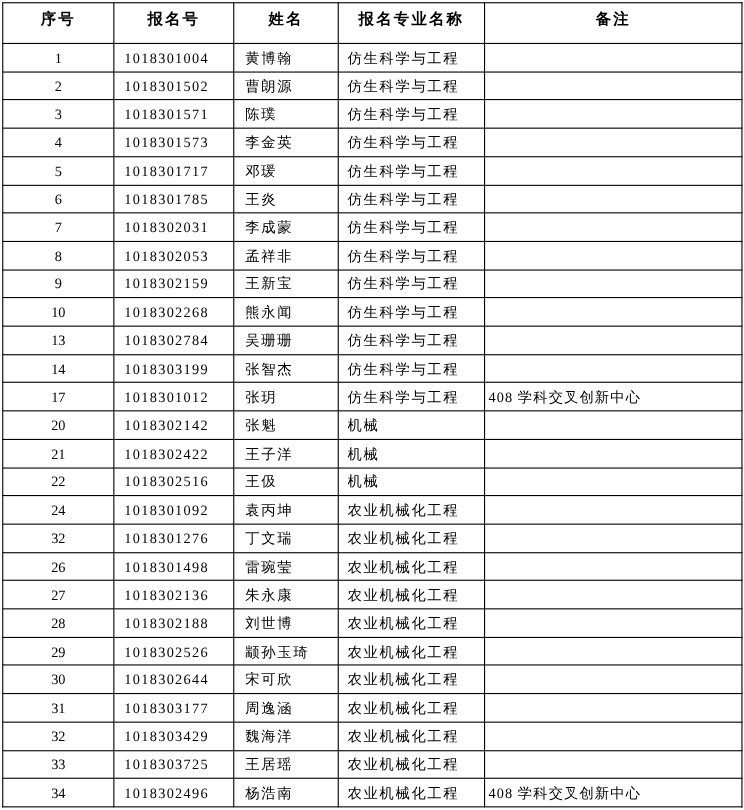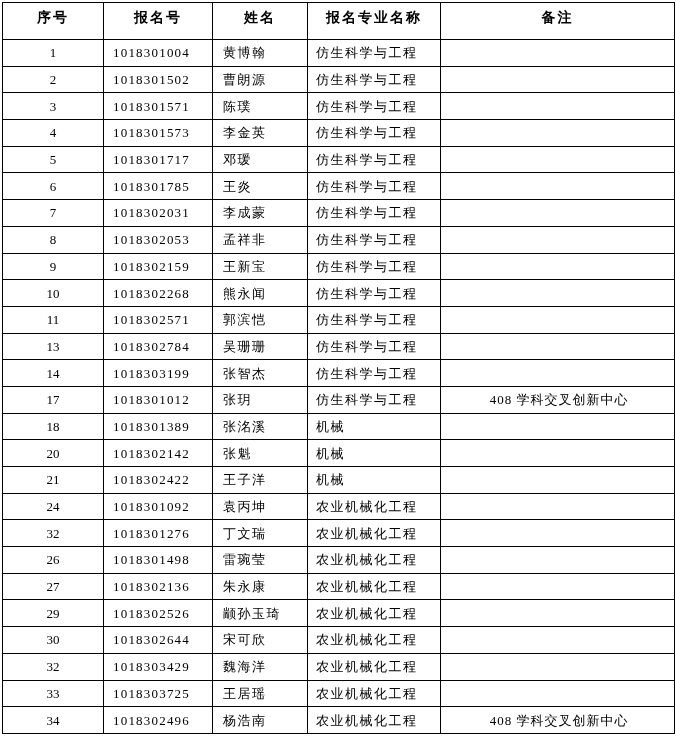--- a/index.html
+++ b/index.html
@@ -58,21 +58,20 @@
     padding-left: 10px;
     letter-spacing: 1.5px;
   }
   table.roster tbody td:nth-child(4) {
     padding-left: 8px;
     letter-spacing: 1.5px;
   }
   table.roster tbody td:nth-child(5) {
     padding-left: 3px;
     letter-spacing: 1px;
-    text-align: center;
   }
 </style>
 </head>
 <body>
 
 <div class="sheet">
   <table class="roster">
     <colgroup>
       <col style="width:101px">
       <col style="width:109px">
@@ -154,69 +153,62 @@
           <td></td>
         </tr>
         <tr>
           <td>10</td>
           <td>1018302268</td>
           <td>熊永闻</td>
           <td>仿生科学与工程</td>
           <td></td>
         </tr>
         <tr>
-          <td>11</td>
-          <td>1018302571</td>
-          <td>郭滨恺</td>
-          <td>仿生科学与工程</td>
-          <td></td>
-        </tr>
-        <tr>
           <td>13</td>
           <td>1018302784</td>
           <td>吴珊珊</td>
           <td>仿生科学与工程</td>
           <td></td>
         </tr>
         <tr>
           <td>14</td>
           <td>1018303199</td>
           <td>张智杰</td>
           <td>仿生科学与工程</td>
           <td></td>
         </tr>
         <tr>
           <td>17</td>
           <td>1018301012</td>
           <td>张玥</td>
           <td>仿生科学与工程</td>
           <td>408 学科交叉创新中心</td>
-        </tr>
-        <tr>
-          <td>18</td>
-          <td>1018301389</td>
-          <td>张洺溪</td>
-          <td>机械</td>
-          <td></td>
         </tr>
         <tr>
           <td>20</td>
           <td>1018302142</td>
           <td>张魁</td>
           <td>机械</td>
           <td></td>
         </tr>
         <tr>
           <td>21</td>
           <td>1018302422</td>
           <td>王子洋</td>
           <td>机械</td>
           <td></td>
         </tr>
         <tr>
+          <td>22</td>
+          <td>1018302516</td>
+          <td>王伋</td>
+          <td>机械</td>
+          <td></td>
+        </tr>
+        <tr>
           <td>24</td>
           <td>1018301092</td>
           <td>袁丙坤</td>
           <td>农业机械化工程</td>
           <td></td>
         </tr>
         <tr>
           <td>32</td>
           <td>1018301276</td>
           <td>丁文瑞</td>
@@ -231,30 +223,44 @@
           <td></td>
         </tr>
         <tr>
           <td>27</td>
           <td>1018302136</td>
           <td>朱永康</td>
           <td>农业机械化工程</td>
           <td></td>
         </tr>
         <tr>
+          <td>28</td>
+          <td>1018302188</td>
+          <td>刘世博</td>
+          <td>农业机械化工程</td>
+          <td></td>
+        </tr>
+        <tr>
           <td>29</td>
           <td>1018302526</td>
           <td>颛孙玉琦</td>
           <td>农业机械化工程</td>
           <td></td>
         </tr>
         <tr>
           <td>30</td>
           <td>1018302644</td>
           <td>宋可欣</td>
+          <td>农业机械化工程</td>
+          <td></td>
+        </tr>
+        <tr>
+          <td>31</td>
+          <td>1018303177</td>
+          <td>周逸涵</td>
           <td>农业机械化工程</td>
           <td></td>
         </tr>
         <tr>
           <td>32</td>
           <td>1018303429</td>
           <td>魏海洋</td>
           <td>农业机械化工程</td>
           <td></td>
         </tr>

